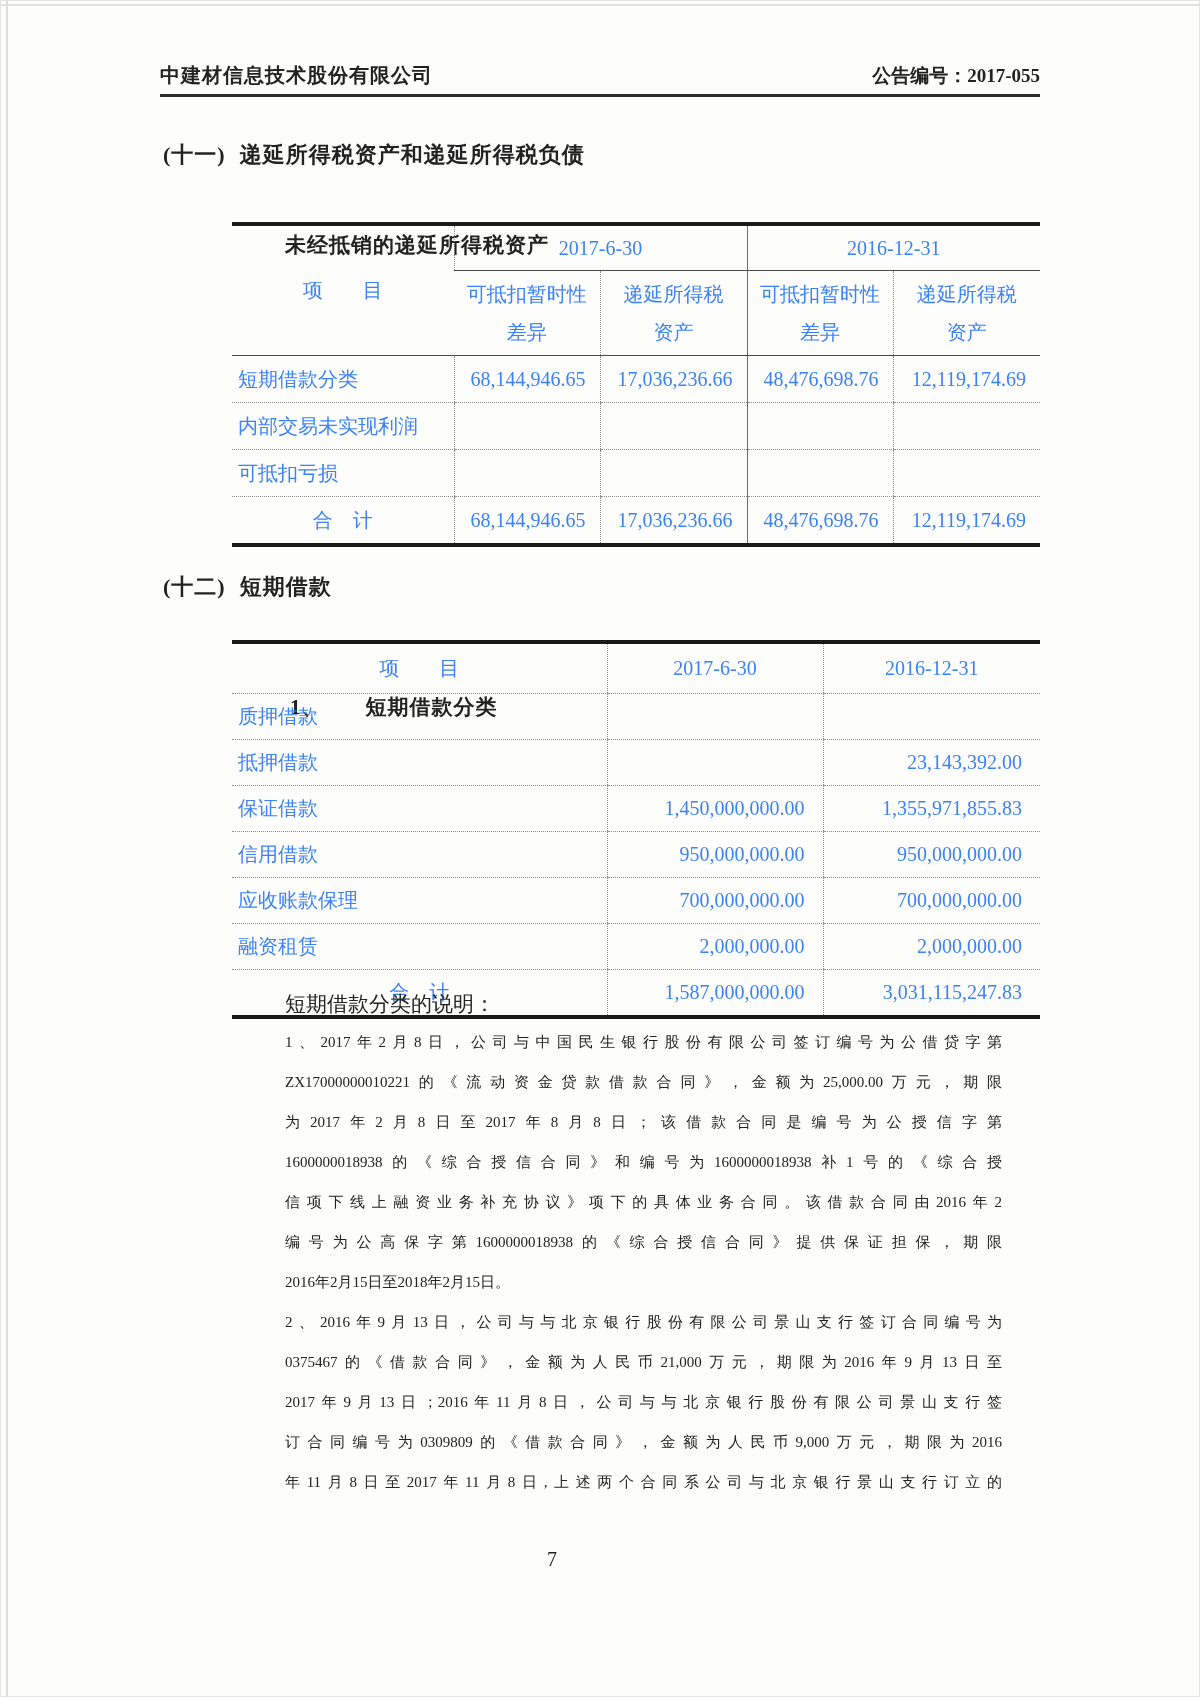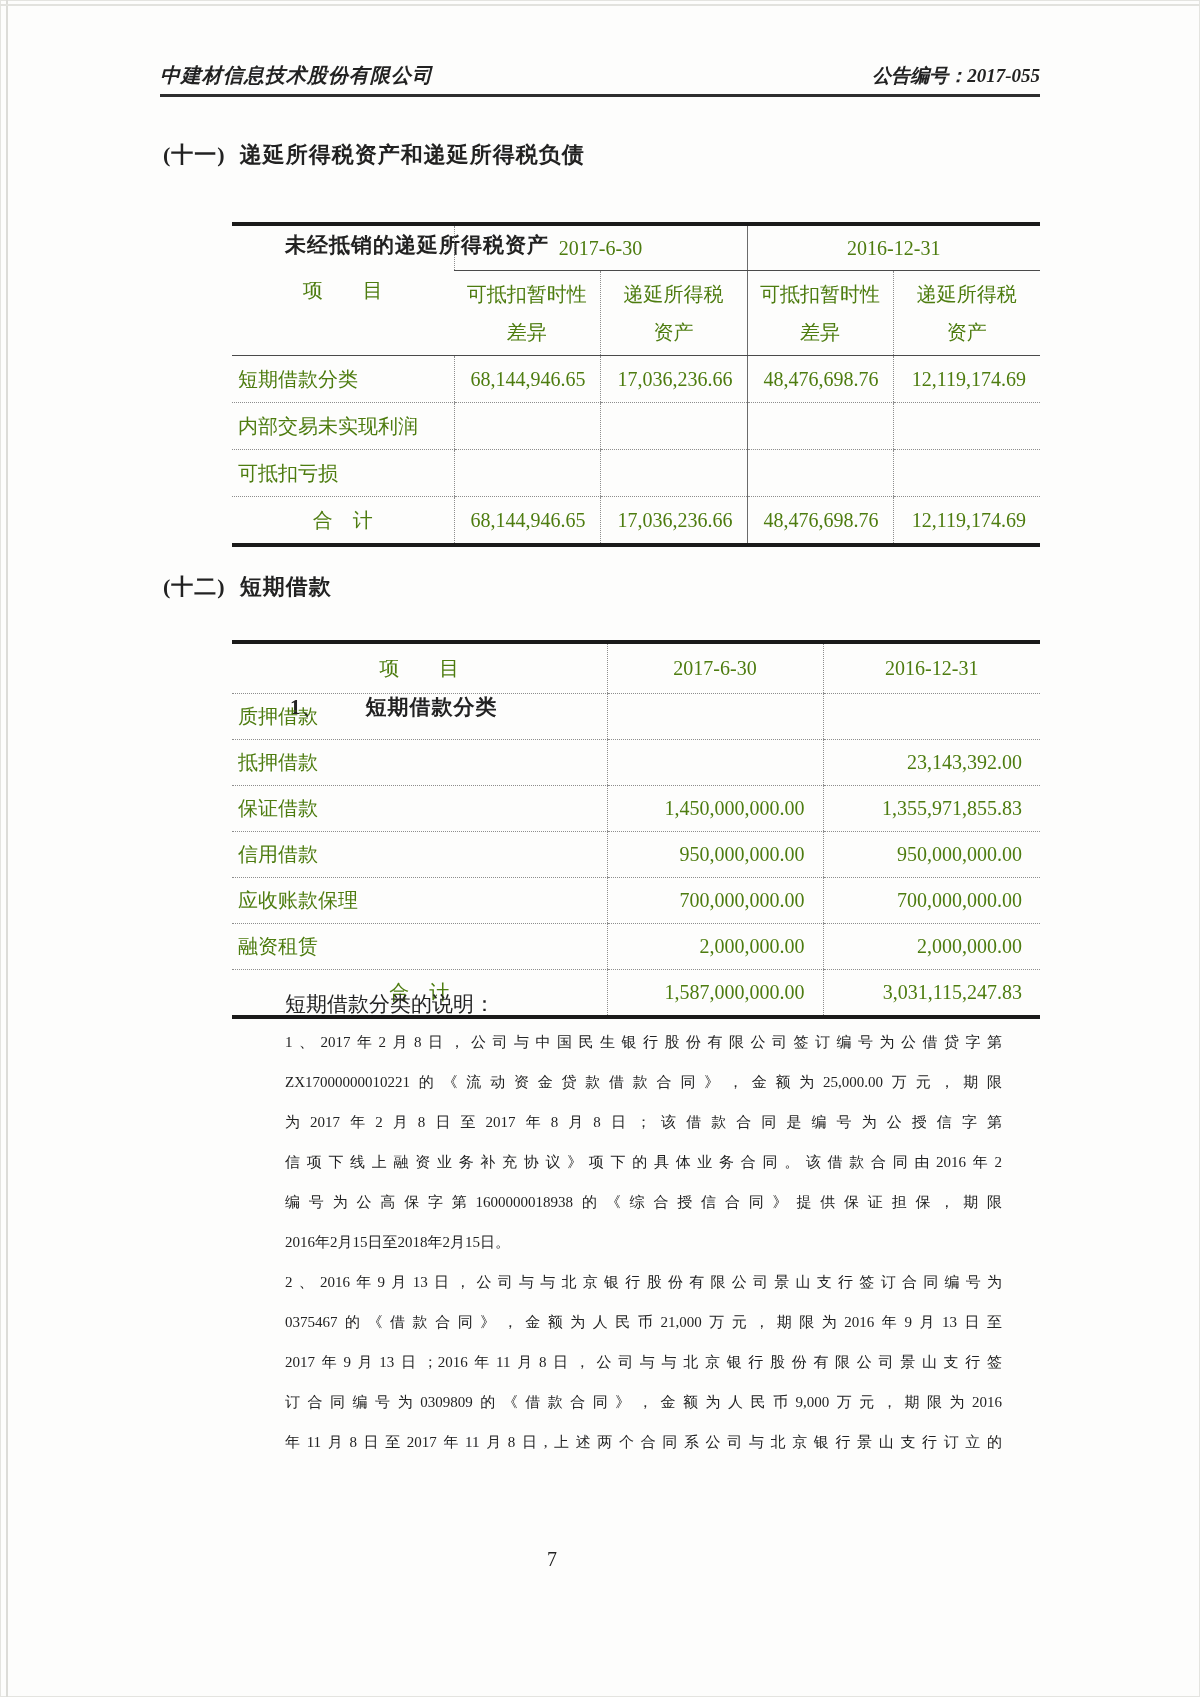--- a/index.html
+++ b/index.html
@@ -11,33 +11,33 @@
   }
   .page{
     position:relative;width:1200px;height:1697px;
     background:#fdfdfc;overflow:hidden;
     box-shadow:inset 0 0 0 1px #e4e4e0;
   }
   .scan-edge-left{position:absolute;left:6px;top:0;bottom:0;width:2px;background:#dcdcd8;}
   .scan-edge-top{position:absolute;top:4px;left:0;right:0;height:2px;background:#e2e2de;}
 
   
-  .doc-header{position:absolute;left:160px;width:880px;top:62px;display:flex;justify-content:space-between;align-items:center;font-style:italic;}
+  .doc-header{position:absolute;left:160px;width:880px;top:62px;display:flex;justify-content:space-between;align-items:center;}
   .company{font-size:20px;font-weight:600;letter-spacing:1px;}
   .notice-no{font-size:19px;font-weight:600;}
   .header-rule{position:absolute;left:160px;width:880px;top:94px;height:3px;background:#2e2e2e;}
 
   
   .sec-title{position:absolute;font-size:22px;font-weight:700;letter-spacing:1px;}
   .sec-num{display:inline-block;margin-right:14px;}
   .sub-title{position:absolute;font-size:21px;font-weight:700;letter-spacing:1px;margin-top:45px;}
 
   
   table{border-collapse:collapse;table-layout:fixed;}
-  td{font-size:20px;color:#4d7c0f;overflow:hidden;white-space:nowrap;}
+  td{font-size:20px;color:#3b82f6;overflow:hidden;white-space:nowrap;}
   .val{text-align:right;padding-right:14px;}
   .lab{text-align:left;padding-left:6px;}
   .cen{text-align:center;}
 
   
   .t1{position:absolute;left:232px;top:222px;width:808px;
       border-top:4px solid #1a1a1a;border-bottom:4px solid #1a1a1a;}
   .t1 td{border-left:1px dotted #8d8d8d;}
   .t1 td:first-child{border-left:none;}
   .t1 .sep-solid{border-left:1px solid #6b6b6b;}
@@ -202,20 +202,21 @@
       <td class="val">3,031,115,247.83</td>
     </tr>
   </tbody>
     </table>
 
   <div class="note-title">短期借款分类的说明：</div>
   <div class="note-block">
     <div class="note-line">1、2017年2月8日，公司与中国民生银行股份有限公司签订编号为公借贷字第</div>
     <div class="note-line">ZX17000000010221的《流动资金贷款借款合同》，金额为25,000.00万元，期限</div>
     <div class="note-line">为2017年2月8日至2017年8月8日；该借款合同是编号为公授信字第</div>
+    <div class="note-line">1600000018938的《综合授信合同》和编号为1600000018938补1号的《综合授</div>
     <div class="note-line">信项下线上融资业务补充协议》项下的具体业务合同。该借款合同由2016年2</div>
     <div class="note-line">编号为公高保字第1600000018938的《综合授信合同》提供保证担保，期限</div>
     <div class="note-line para-end">2016年2月15日至2018年2月15日。</div>
     <div class="note-line">2、2016年9月13日，公司与与北京银行股份有限公司景山支行签订合同编号为</div>
     <div class="note-line">0375467的《借款合同》，金额为人民币21,000万元，期限为2016年9月13日至</div>
     <div class="note-line">2017年9月13日；2016年11月8日，公司与与北京银行股份有限公司景山支行签</div>
     <div class="note-line">订合同编号为0309809的《借款合同》，金额为人民币9,000万元，期限为2016</div>
     <div class="note-line">年11月8日至2017年11月8日,上述两个合同系公司与北京银行景山支行订立的</div>
   </div>
 

